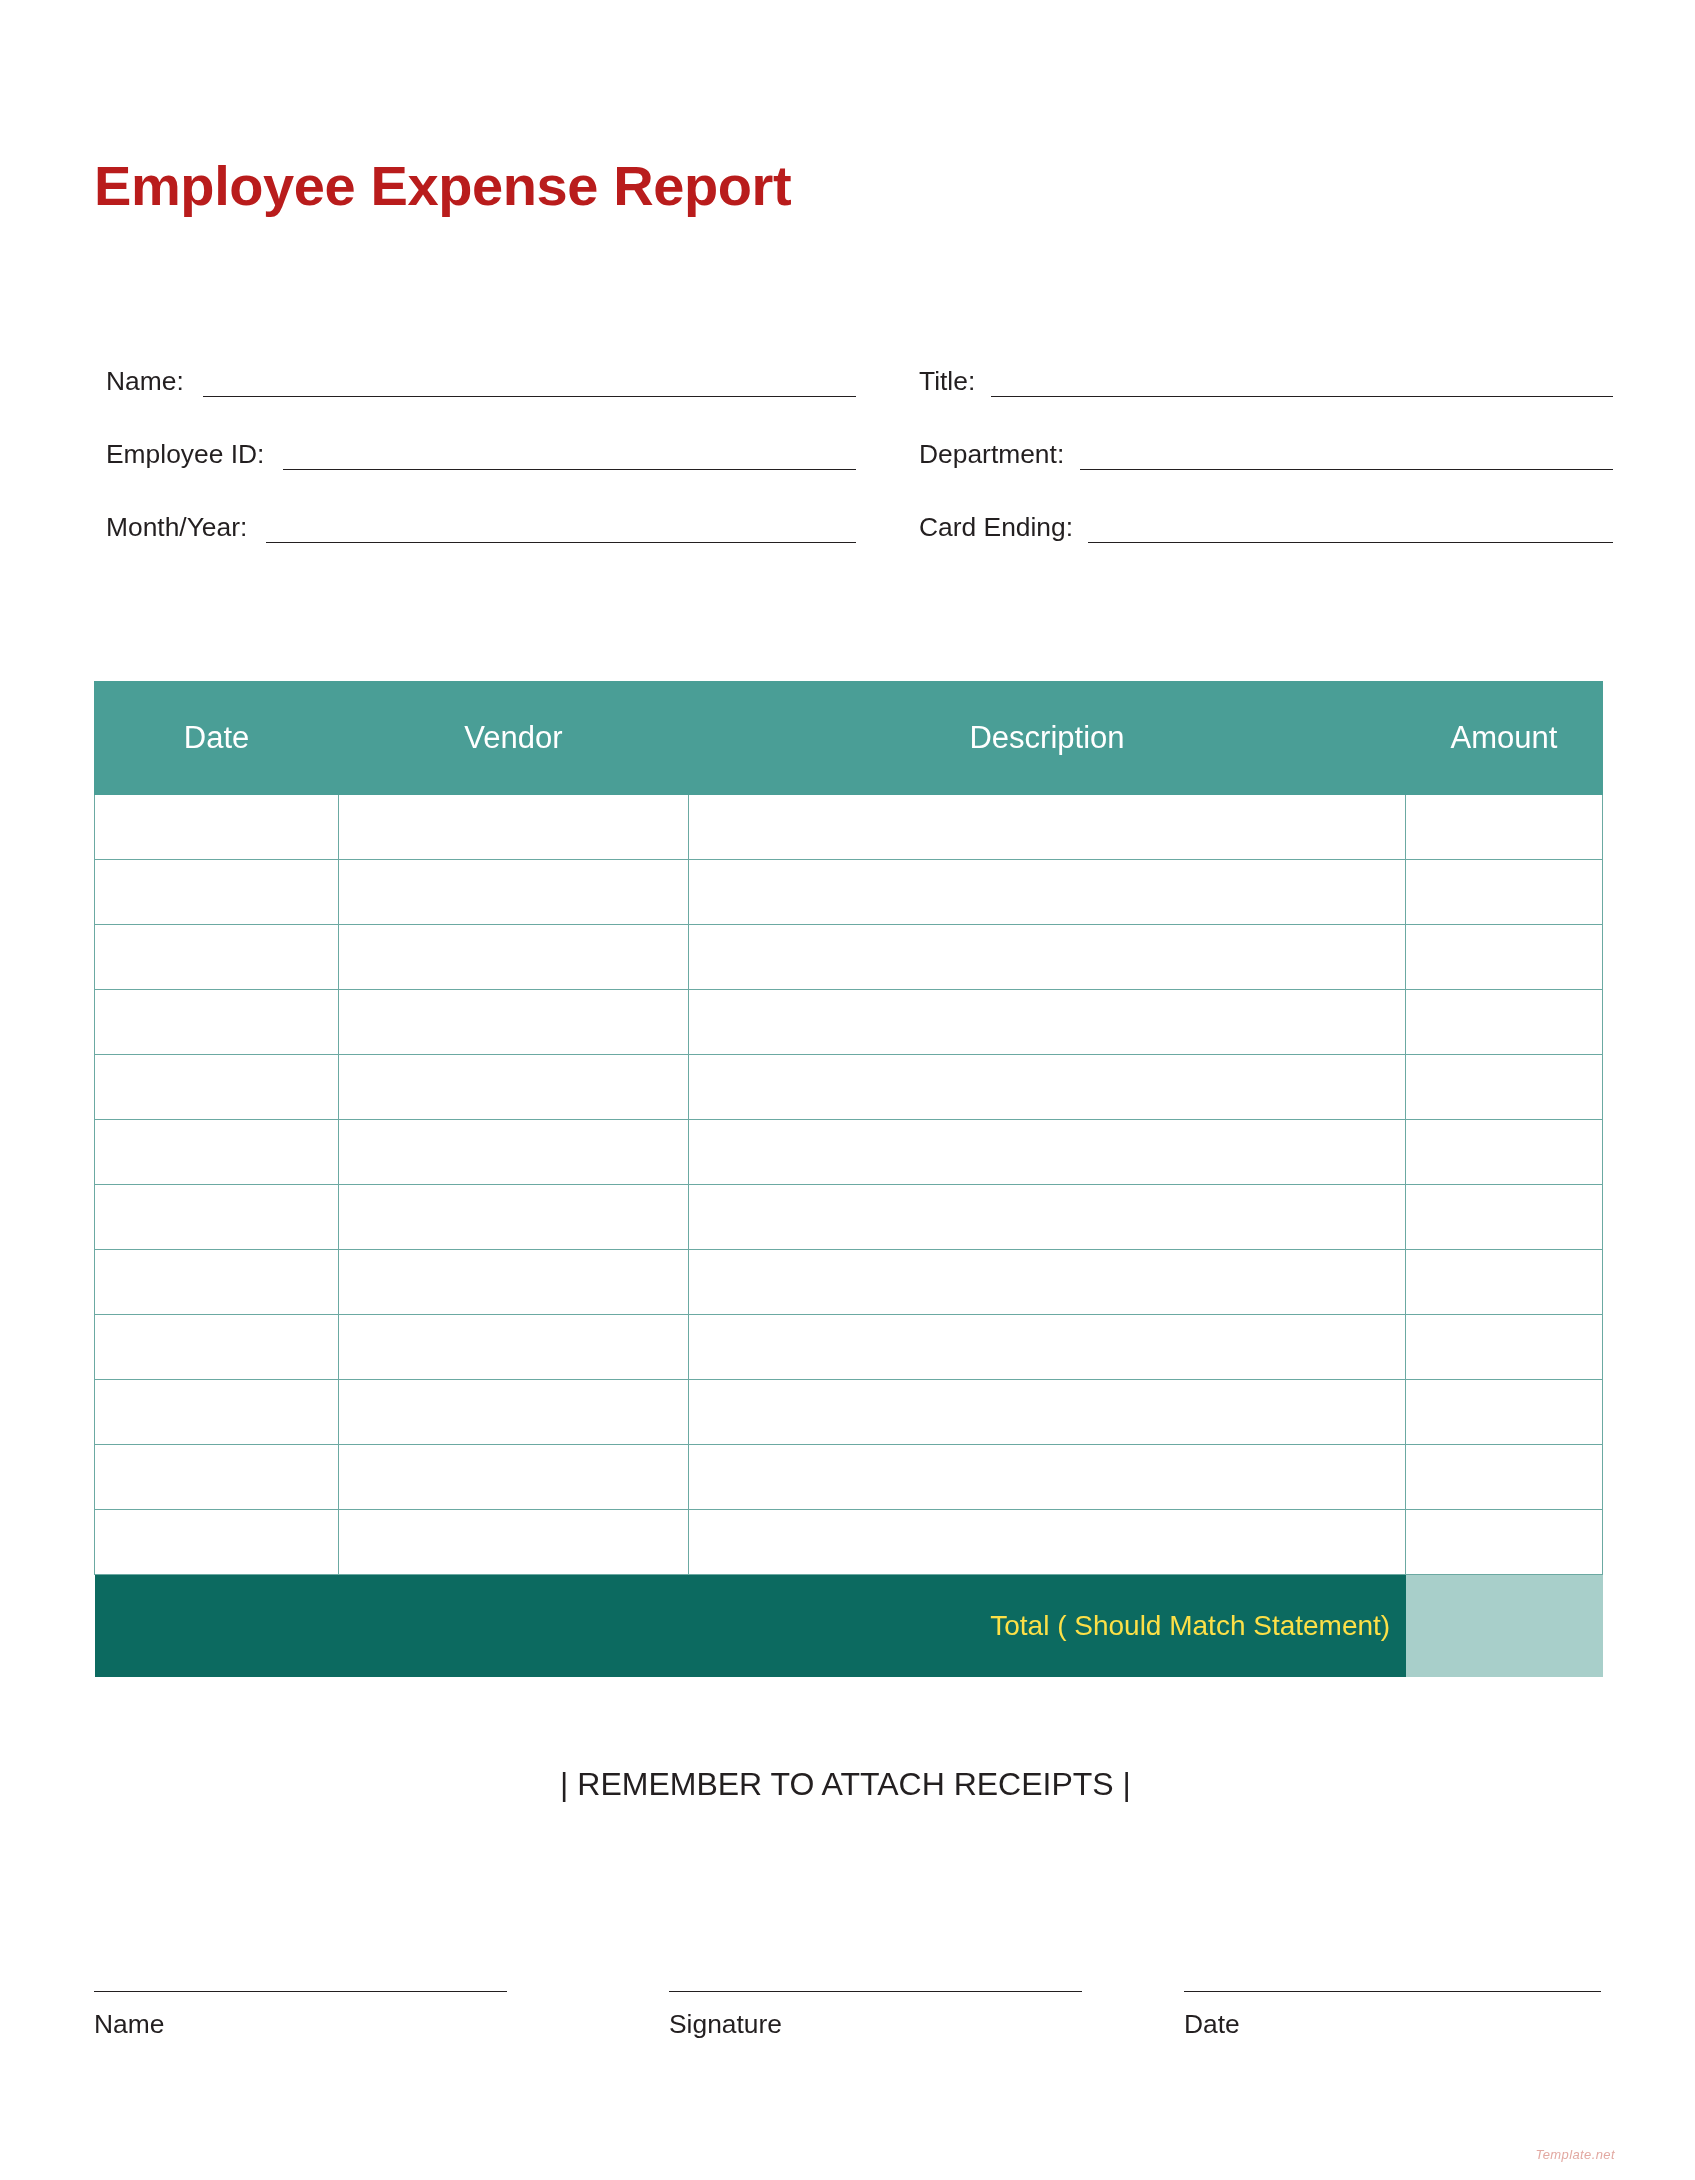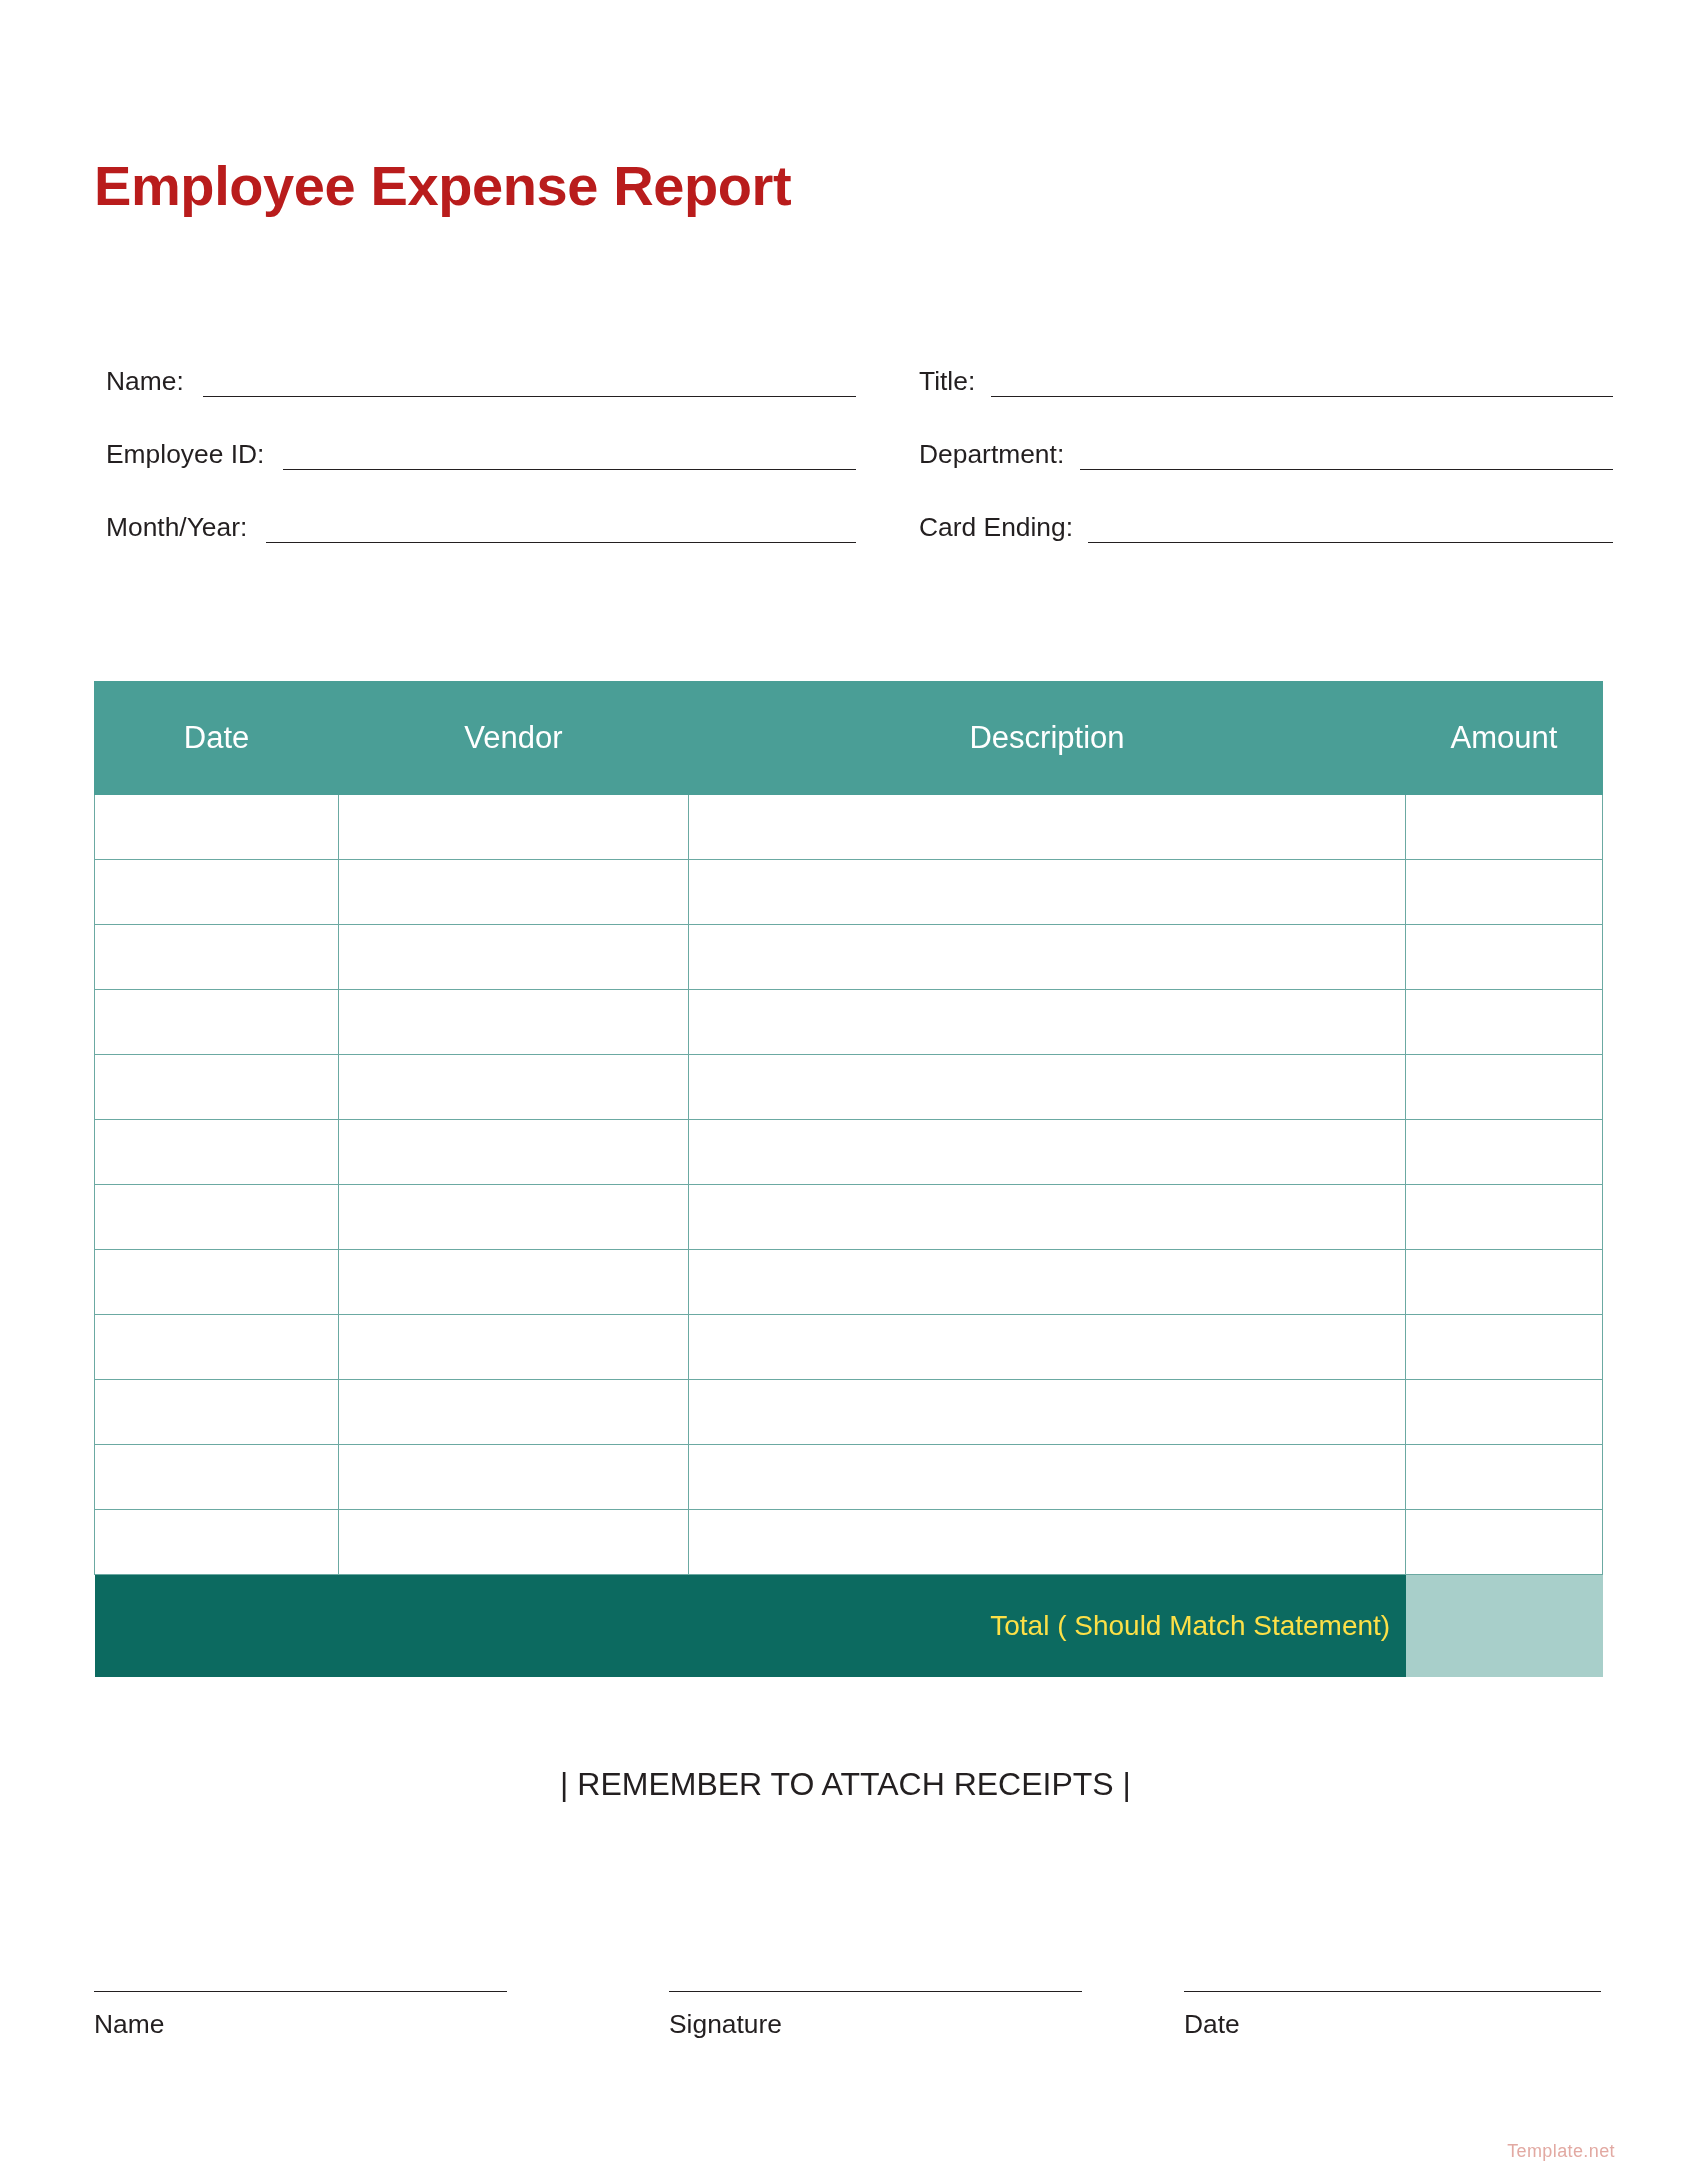--- a/index.html
+++ b/index.html
@@ -161,23 +161,24 @@
     margin-top: 17px;
     font-size: 26.4px;
     color: #231f20;
   }
 
   
   .watermark {
     position: absolute;
     right: 81px;
     bottom: 19px;
-    font-size: 18px;
+    font-size: 13px;
     color: #e2a9a2;
     letter-spacing: 0.4px;
+    font-style: italic;
   }
 </style>
 </head>
 <body>
 
 <div class="page">
   <div class="content">
 
     <div class="doc-title">Employee Expense Report</div>
 

